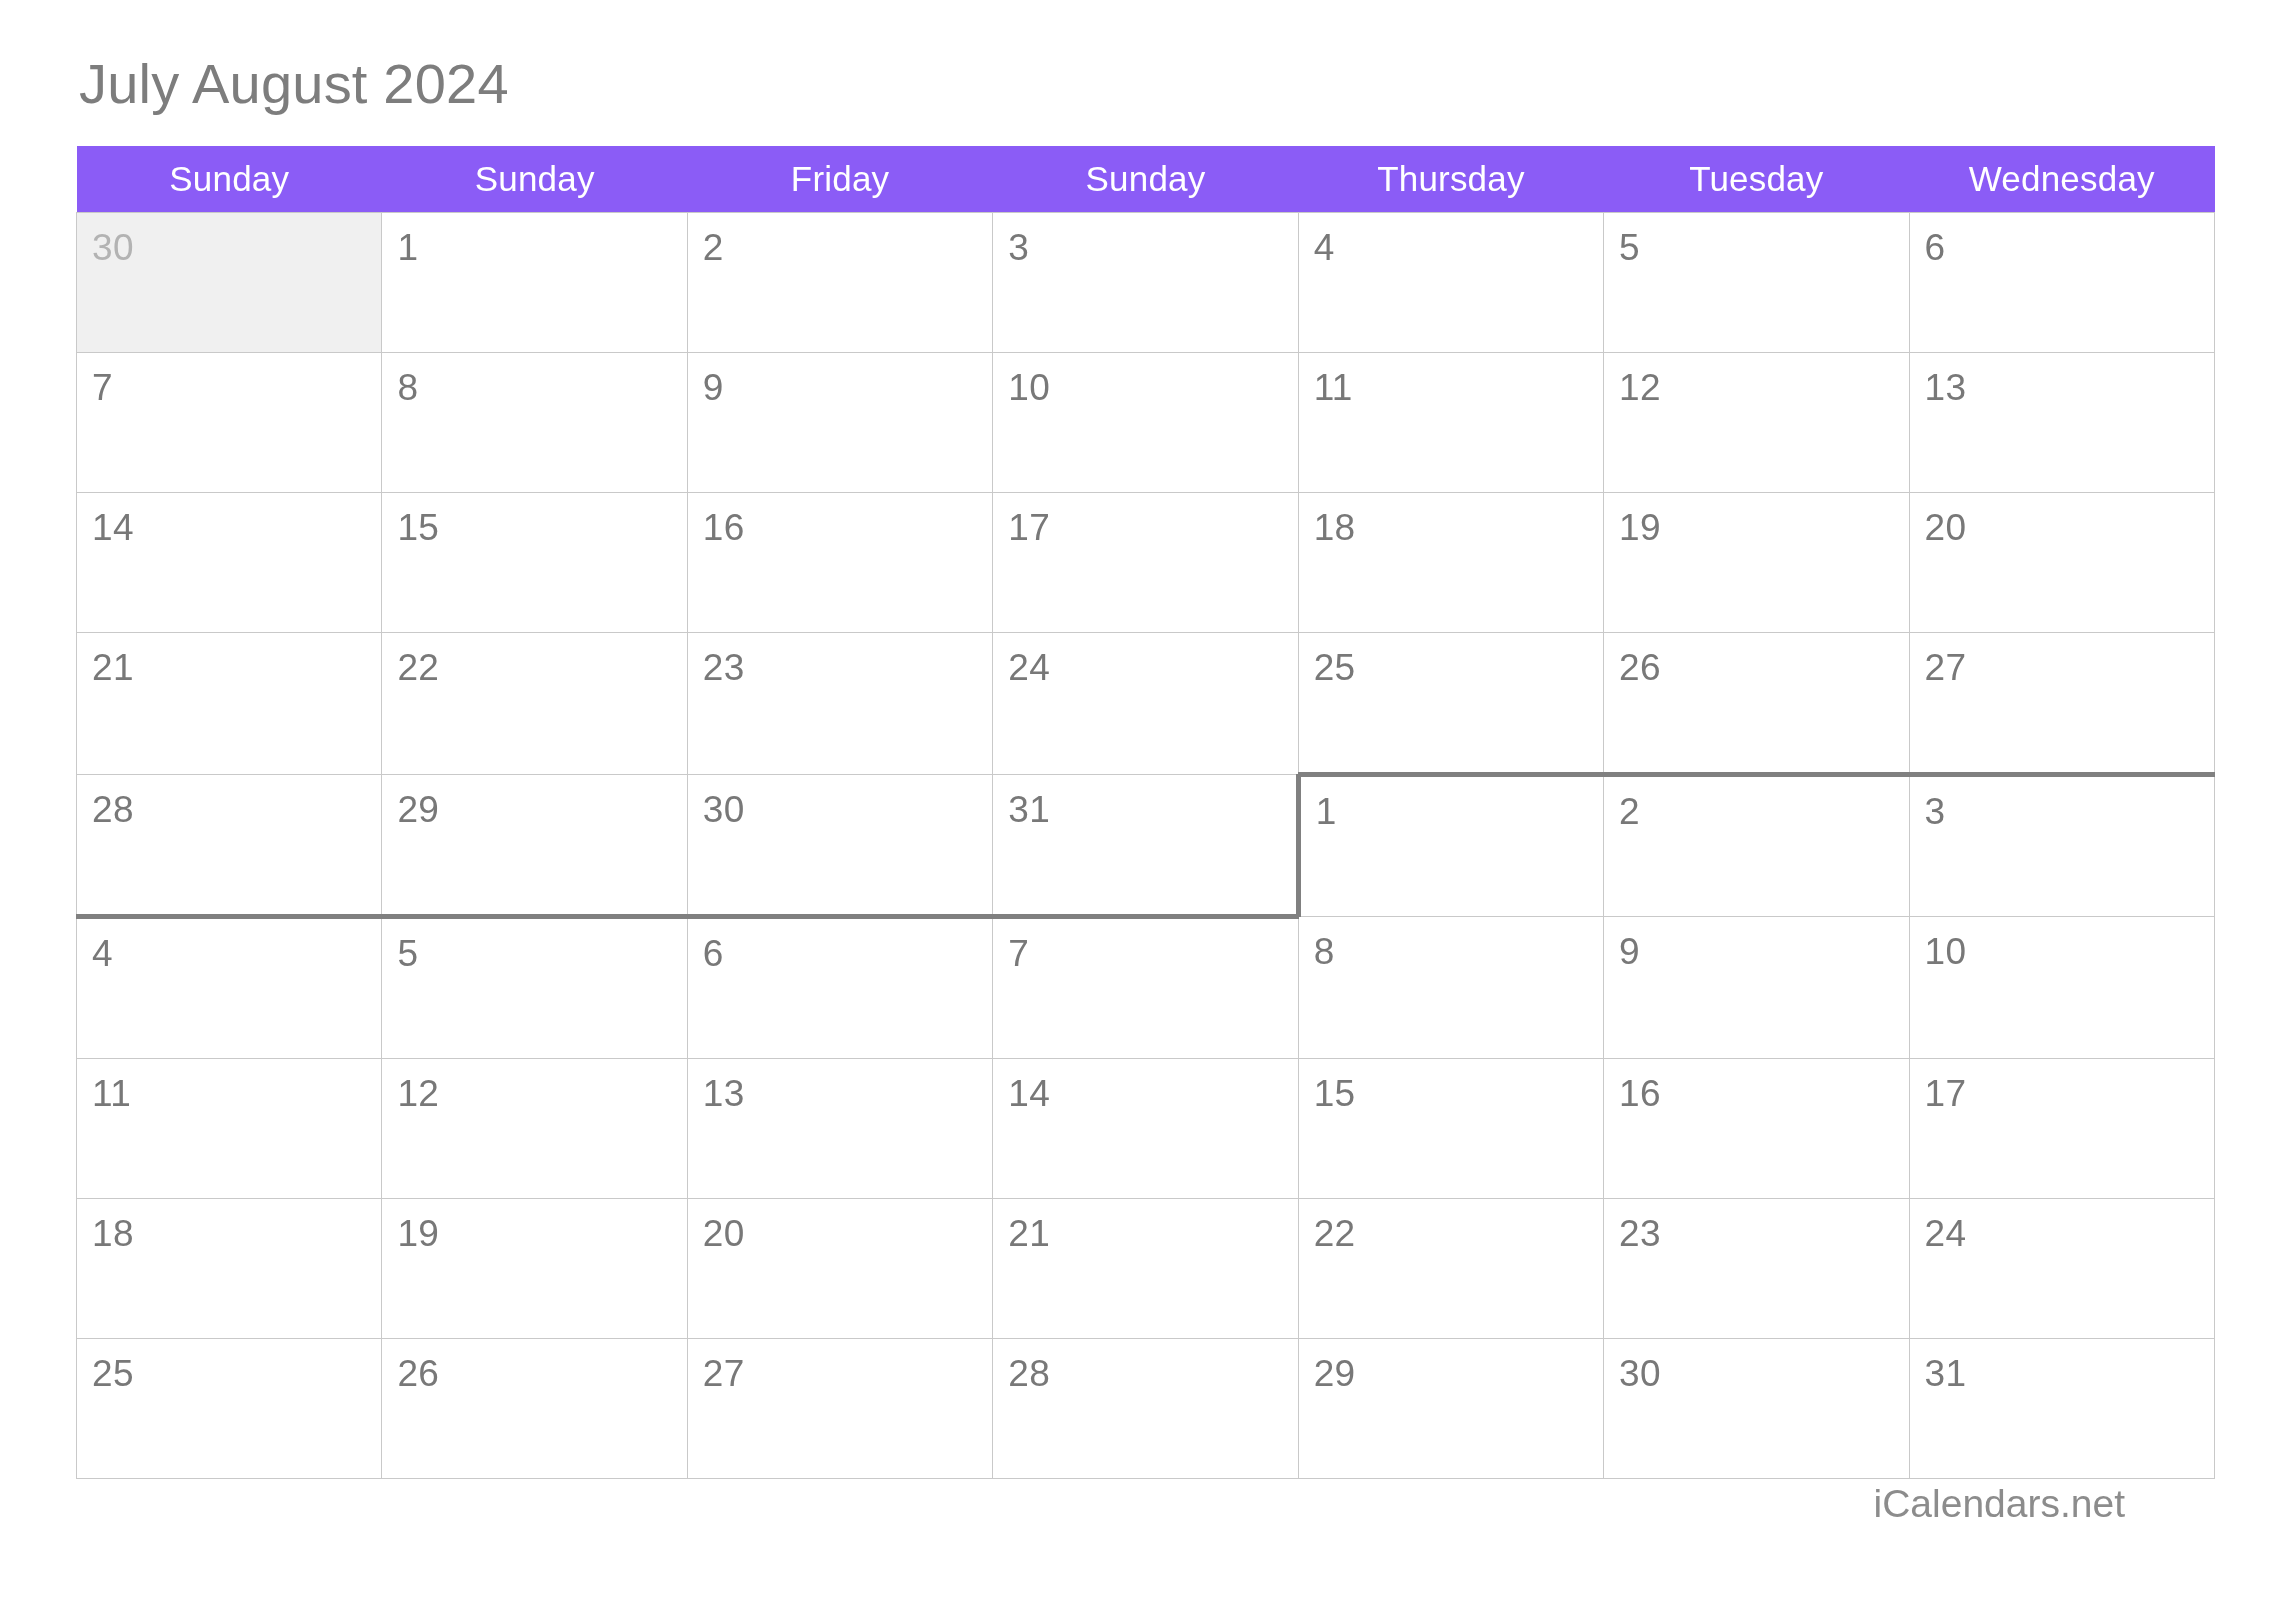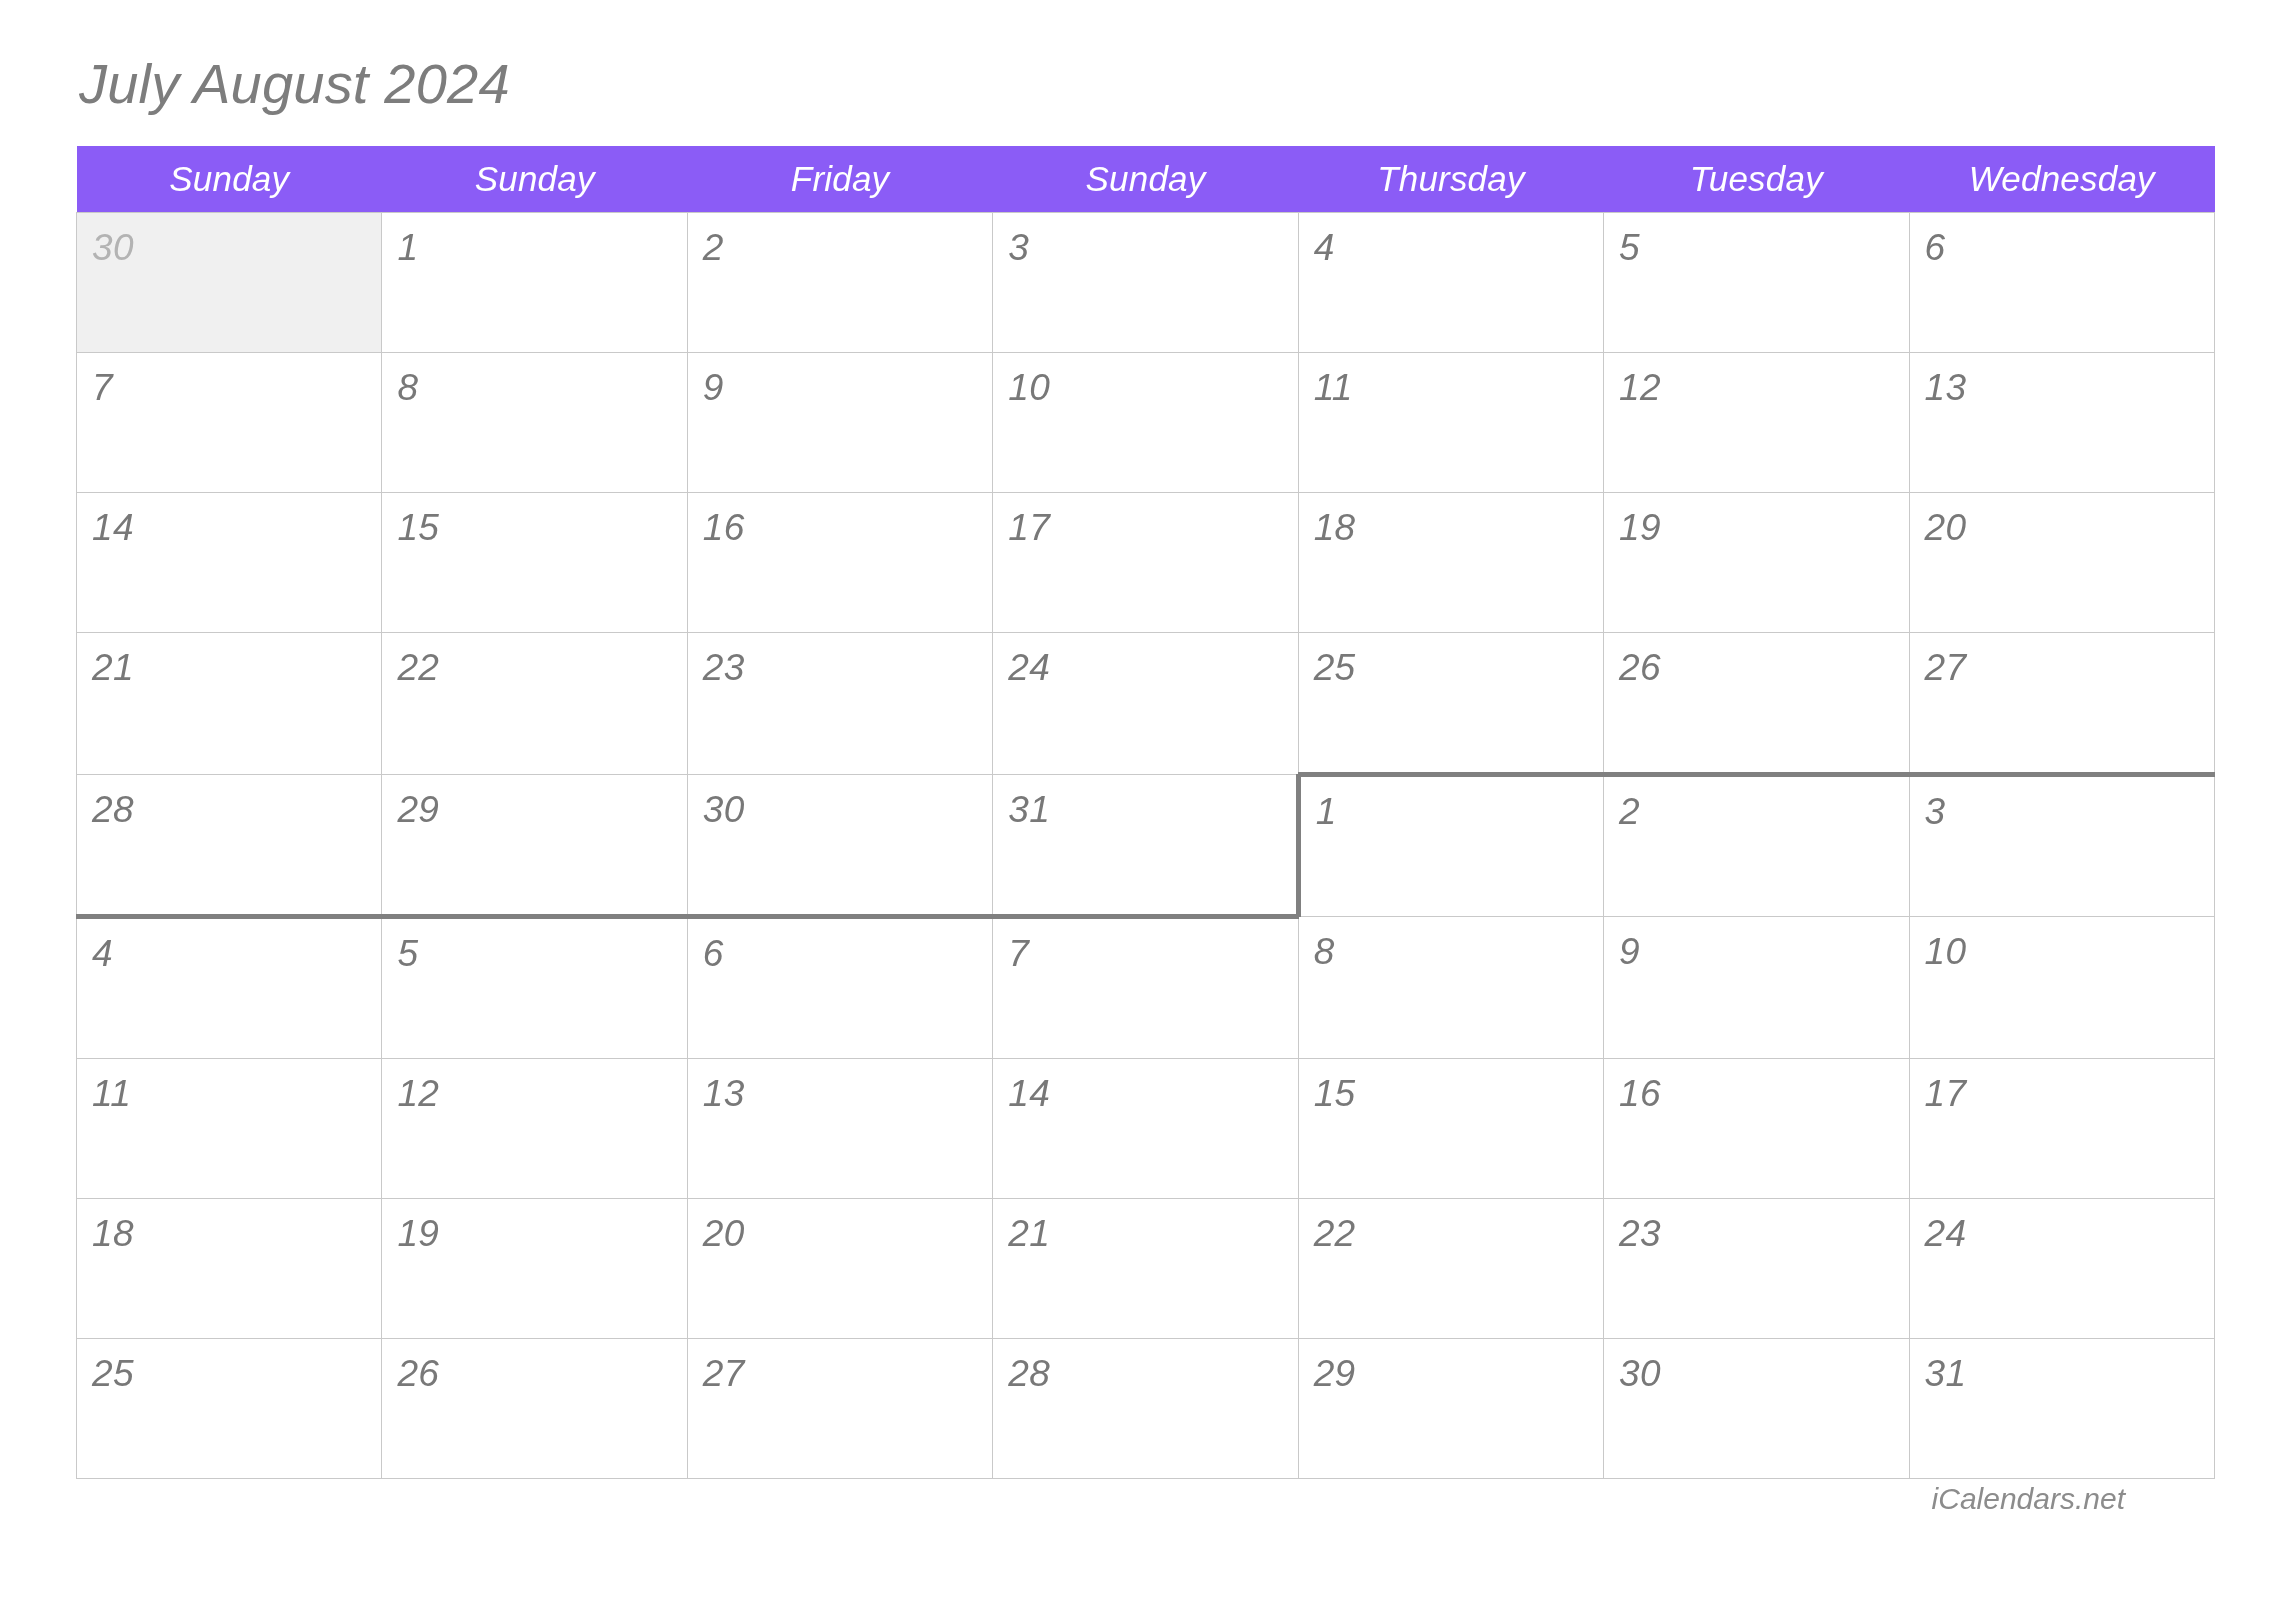--- a/index.html
+++ b/index.html
@@ -13,21 +13,20 @@
     height: 1620px;
     font-family: "Liberation Sans", sans-serif;
     -webkit-font-smoothing: antialiased;
   }
 
   .page {
     position: relative;
     width: 2204px;
     height: 1620px;
     box-sizing: border-box;
-    font-style: italic;
   }
 
   
   .title {
     position: absolute;
     left: 79px;
     top: 56px;
     font-size: 56px;
     line-height: 1;
     color: #7d7d7d;
@@ -93,21 +92,21 @@
   
   tbody td.mb-bottom { border-bottom: 5.4px solid #808080; }
   tbody td.mb-top    { border-top: 5.4px solid #808080; }
   tbody td.mb-left   { border-left: 5.4px solid #808080; }
 
   
   .footer {
     position: absolute;
     right: 79px;
     top: 1482px;
-    font-size: 30px;
+    font-size: 39px;
     color: #8c8c8c;
     white-space: nowrap;
   }
 </style>
 </head>
 <body>
 
 <div class="page">
 
   <div class="title">July August 2024</div>

